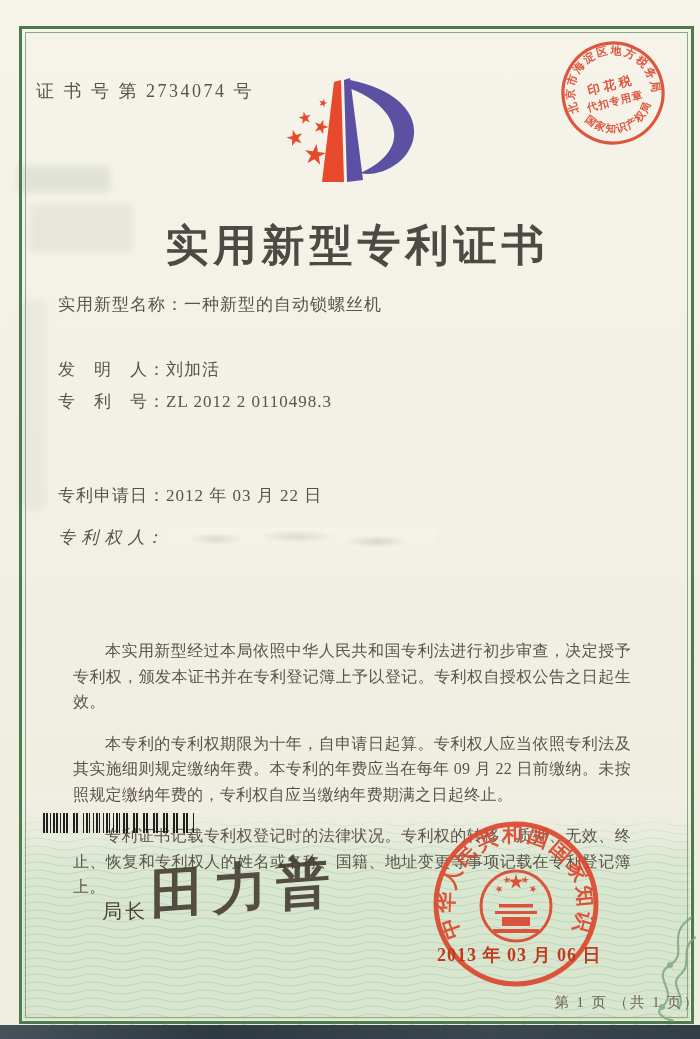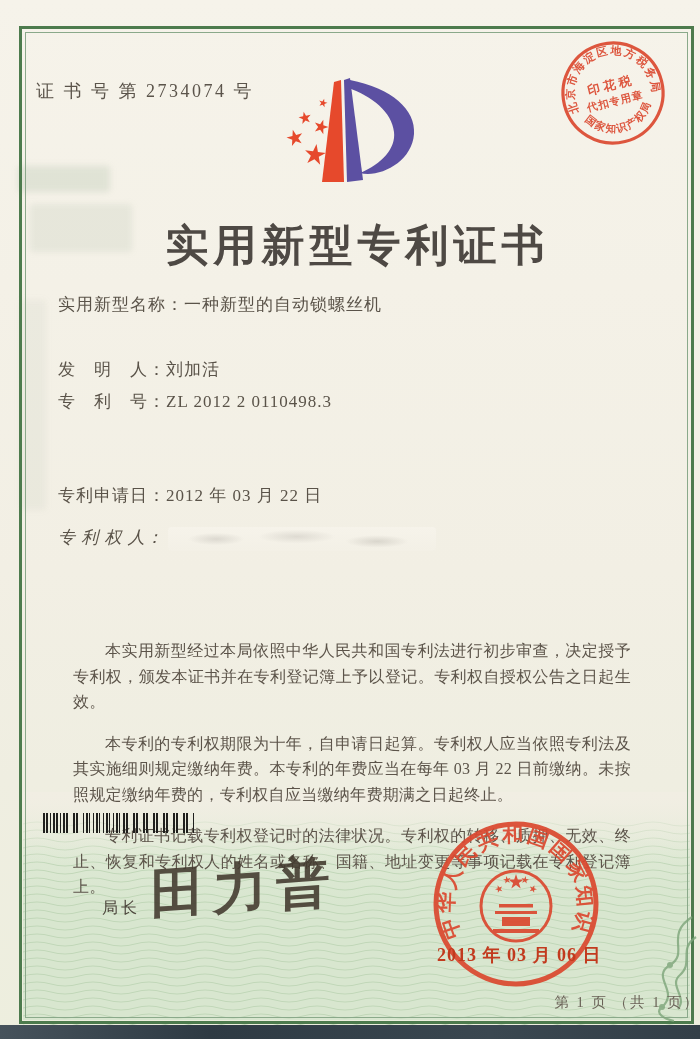--- a/index.html
+++ b/index.html
@@ -32,21 +32,21 @@
       radial-gradient(ellipse 45px 9px at 78% 60%,rgba(185,181,172,.45),rgba(185,181,172,0) 70%),
       linear-gradient(180deg,#f6f3ea,#f3f0e6);}
   
   .legal{position:absolute;left:57px;top:622px;width:590px;font-size:16px;line-height:25.5px;
     text-align:justify;color:#5c544a;letter-spacing:.3px;}
   .legal p{margin:16px;text-indent:2em;}
   
   .barcode{position:absolute;left:43px;top:813px;width:152px;height:20px;
     background:repeating-linear-gradient(90deg,#20201e 0 1.5px,transparent 1.5px 3px,#20201e 3px 5px,transparent 5px 6.5px,#20201e 6.5px 7.5px,transparent 7.5px 10px);}
   
-  .director{position:absolute;left:102px;top:898px;font-size:16px;letter-spacing:3px;color:#4c453c;}
+  .director{position:absolute;left:102px;top:898px;font-size:20px;letter-spacing:3px;color:#4c453c;}
   .signature{position:absolute;left:150px;top:852px;font-size:54px;letter-spacing:9px;color:#42392e;
     transform:rotate(-4deg) skewX(-4deg);font-weight:bold;opacity:.88;}
   
   .tax-seal{position:absolute;left:553px;top:33px;width:120px;height:120px;transform:rotate(-14deg);opacity:.92;}
   .official-seal{position:absolute;left:428px;top:816px;width:176px;height:176px;opacity:.93;}
   .seal-date{position:absolute;left:437px;top:943px;font-size:18px;letter-spacing:1px;color:#c23a1e;font-weight:bold;}
   
   .page-no{position:absolute;left:0;right:0;top:993px;text-align:right;font-size:14.5px;letter-spacing:2px;color:#6a6257;}
   .scan-strip{position:absolute;left:0;right:0;bottom:0;height:14px;
     background:linear-gradient(90deg,#46525b 0%,#2e3a43 30%,#3a4750 70%,#333f48 100%);}
@@ -122,21 +122,21 @@
   </div>
   <div class="field" style="top:484px;">
     <span>专利申请日：</span><span>2012 年 03 月 22 日</span>
   </div>
   <div class="field" style="top:526px;font-style:italic;">
     <span>专 利 权 人：</span><span class="redacted"></span>
   </div>
 
   <div class="legal">
     <p>本实用新型经过本局依照中华人民共和国专利法进行初步审查，决定授予专利权，颁发本证书并在专利登记簿上予以登记。专利权自授权公告之日起生效。</p>
-    <p>本专利的专利权期限为十年，自申请日起算。专利权人应当依照专利法及其实施细则规定缴纳年费。本专利的年费应当在每年 03 月 22 日前缴纳。未按照规定缴纳年费的，专利权自应当缴纳年费期满之日起终止。</p>
+    <p>本专利的专利权期限为十年，自申请日起算。专利权人应当依照专利法及其实施细则规定缴纳年费。本专利的年费应当在每年 09 月 22 日前缴纳。未按照规定缴纳年费的，专利权自应当缴纳年费期满之日起终止。</p>
     <p>专利证书记载专利权登记时的法律状况。专利权的转移、质押、无效、终止、恢复和专利权人的姓名或名称、国籍、地址变更等事项记载在专利登记簿上。</p>
   </div>
 
   <div class="barcode"></div>
 
   <div class="director">局长</div>
   <div class="signature">田力普</div>
 
   <svg class="official-seal" viewBox="0 0 176 176">
     <circle cx="88" cy="88" r="80" fill="none" stroke="#db4930" stroke-width="5"></circle>

